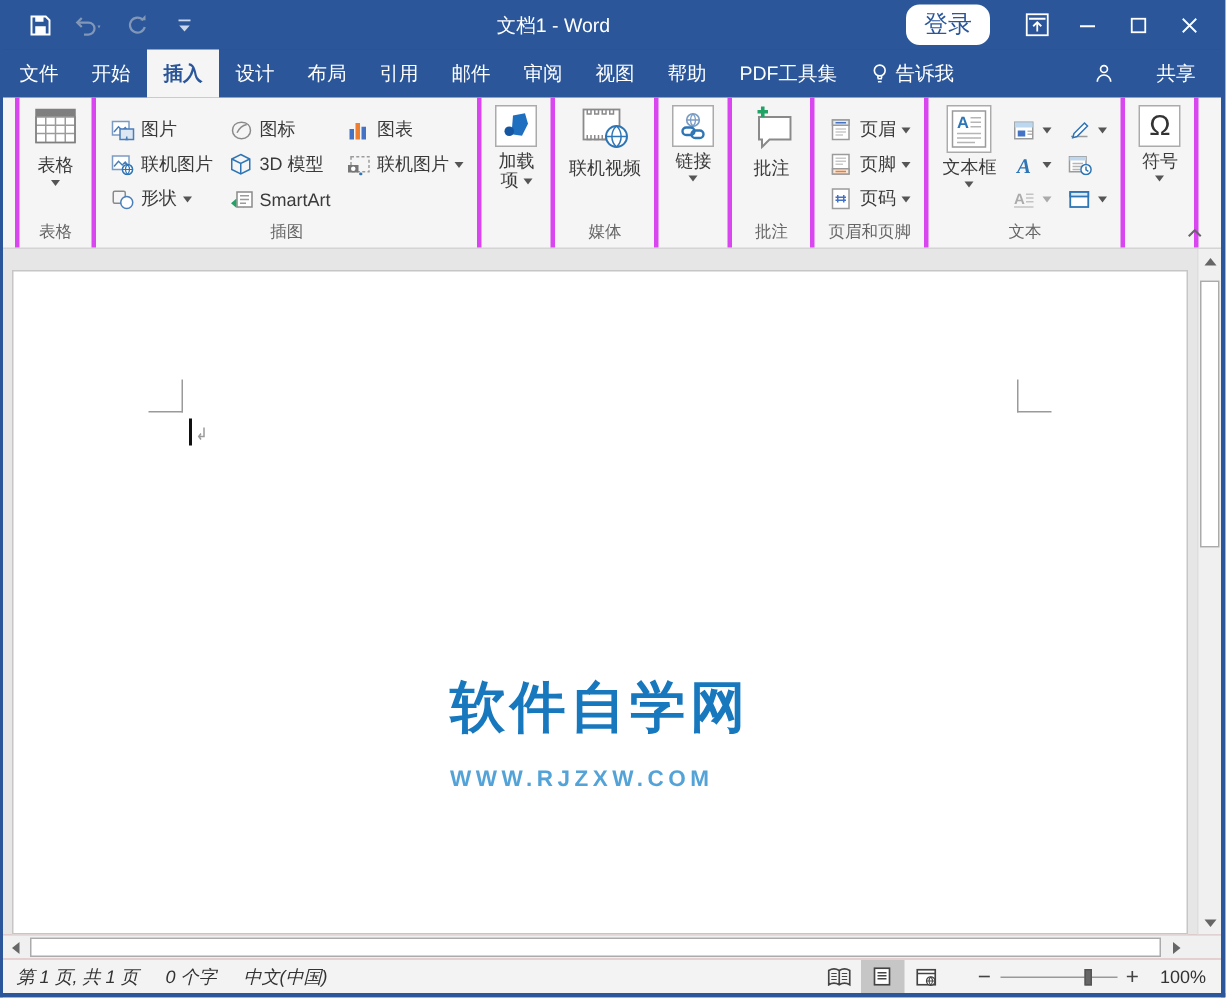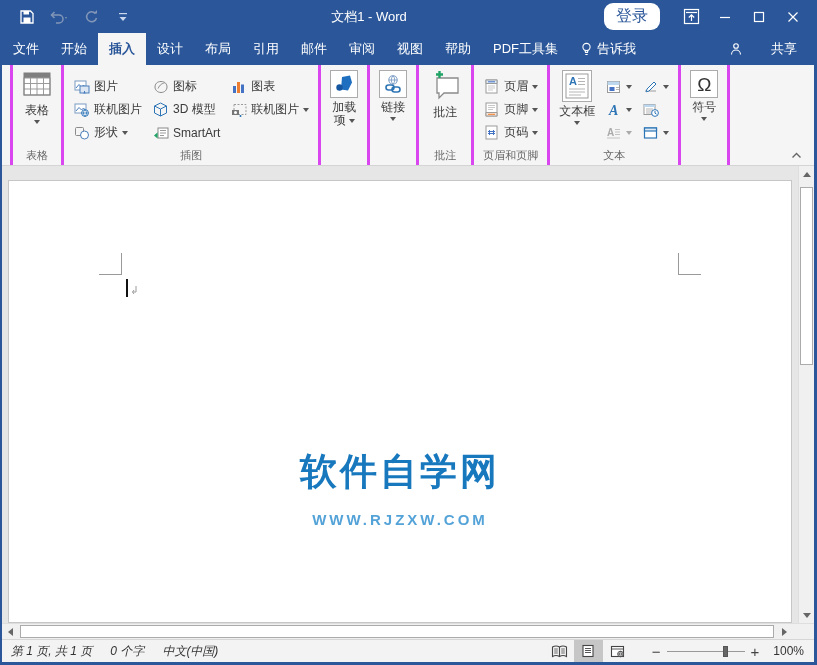--- a/index.html
+++ b/index.html
@@ -43,21 +43,21 @@
   .omega{ font-size:19px; color:#333; line-height:1; }
 
   
   .docarea{ flex:1; background:#e6e6e6; position:relative; overflow:hidden; }
   .page{ position:absolute; left:6px; top:14px; right:22px; bottom:0; background:#fff; border:1px solid #c6c6c6; }
   .cropmark{ position:absolute; width:23px; height:22px; }
   .cropmark.tl{ left:90px; top:72px; border-right:1px solid #9a9a9a; border-bottom:1px solid #9a9a9a; }
   .cropmark.tr{ left:669px; top:72px; border-left:1px solid #9a9a9a; border-bottom:1px solid #9a9a9a; }
   .cursor{ position:absolute; left:117px; top:98px; width:2px; height:18px; background:#111; }
   .pmark{ position:absolute; left:121px; top:100px; }
-  .watermark{ position:absolute; top:266px; left:50%; transform:translateX(-50%); text-align:center; white-space:nowrap; }
+  .watermark{ position:absolute; top:266px; left:50%; transform:translateX(-50%); white-space:nowrap; }
   .wm-title{ font-size:37px; font-weight:bold; letter-spacing:3px; color:#1878BE; }
   .wm-url{ font-size:15px; font-weight:bold; letter-spacing:3px; color:#54A3D8; margin-top:14px; }
 
   
   .vscroll{ position:absolute; right:0; top:0; bottom:0; width:16px; background:#f0f0f0; border-left:1px solid #dedede; }
   .vthumb{ position:absolute; left:1px; right:1px; top:21px; height:178px; background:#fff; border:1px solid #ababab; }
   .sarrow{ position:absolute; left:0; right:0; height:16px; display:flex; align-items:center; justify-content:center; }
   .tri-up{ width:0;height:0;border-left:4px solid transparent;border-right:4px solid transparent;border-bottom:5px solid #666; }
   .tri-dn{ width:0;height:0;border-left:4px solid transparent;border-right:4px solid transparent;border-top:5px solid #666; }
   .tri-lf{ width:0;height:0;border-top:4px solid transparent;border-bottom:4px solid transparent;border-right:5px solid #666; }
@@ -300,20 +300,37 @@
           <div class="bb-label">
             <span>加载</span><br>
             <span>项</span>
             <span class="caret"></span>
           </div>
         </div>
       </div>
       <div class="rg-label"></div>
     </div>
 
+    <div class="rgroup">
+      <div class="rg-content">
+        <div class="bigbtn">
+          <span>
+            <svg width="34" height="30" viewBox="0 0 34 30">
+                <rect x="3" y="3" width="24" height="20" fill="#fff" stroke="#8a8a8a" stroke-width="1.2"></rect>
+                <path d="M5.5 3 v3 h2.5 v-3 M10.5 3 v3 h2.5 v-3 M15.5 3 v3 h2.5 v-3 M20.5 3 v3 h2.5 v-3" fill="none" stroke="#8a8a8a"></path>
+                <path d="M5.5 20 v3 h2.5 v-3 M10.5 20 v3 h2.5 v-3 M15.5 20 v3 h2.5 v-3 M20.5 20 v3 h2.5 v-3" fill="none" stroke="#8a8a8a"></path>
+                <circle cx="25" cy="21" r="7" fill="#fff" stroke="#2E75B6" stroke-width="1.3"></circle>
+                <path d="M18 21 h14 M25 14 a9.5 9.5 0 0 1 0 14 M25 14 a9.5 9.5 0 0 0 0 14" fill="none" stroke="#2E75B6"></path>
+              </svg>
+          </span>
+          <div class="bb-label"><span>联机视频</span></div>
+        </div>
+      </div>
+      <div class="rg-label">媒体</div>
+    </div>
 
     <div class="rgroup">
       <div class="rg-content">
         <div class="bigbtn">
           <div class="icon-frame sm">
             <svg width="20" height="20" viewBox="0 0 20 20">
                 <circle cx="10" cy="6" r="4.2" fill="none" stroke="#7a9cc4" stroke-width="1.1"></circle>
                 <path d="M5.8 6 h8.4 M10 1.8 a6 6 0 0 1 0 8.4 M10 1.8 a6 6 0 0 0 0 8.4" fill="none" stroke="#7a9cc4" stroke-width=".9"></path>
                 <rect x="3" y="11" width="8" height="5" rx="2.5" fill="none" stroke="#2E75B6" stroke-width="1.6"></rect>
                 <rect x="9" y="13" width="8" height="5" rx="2.5" fill="none" stroke="#2E75B6" stroke-width="1.6"></rect>

